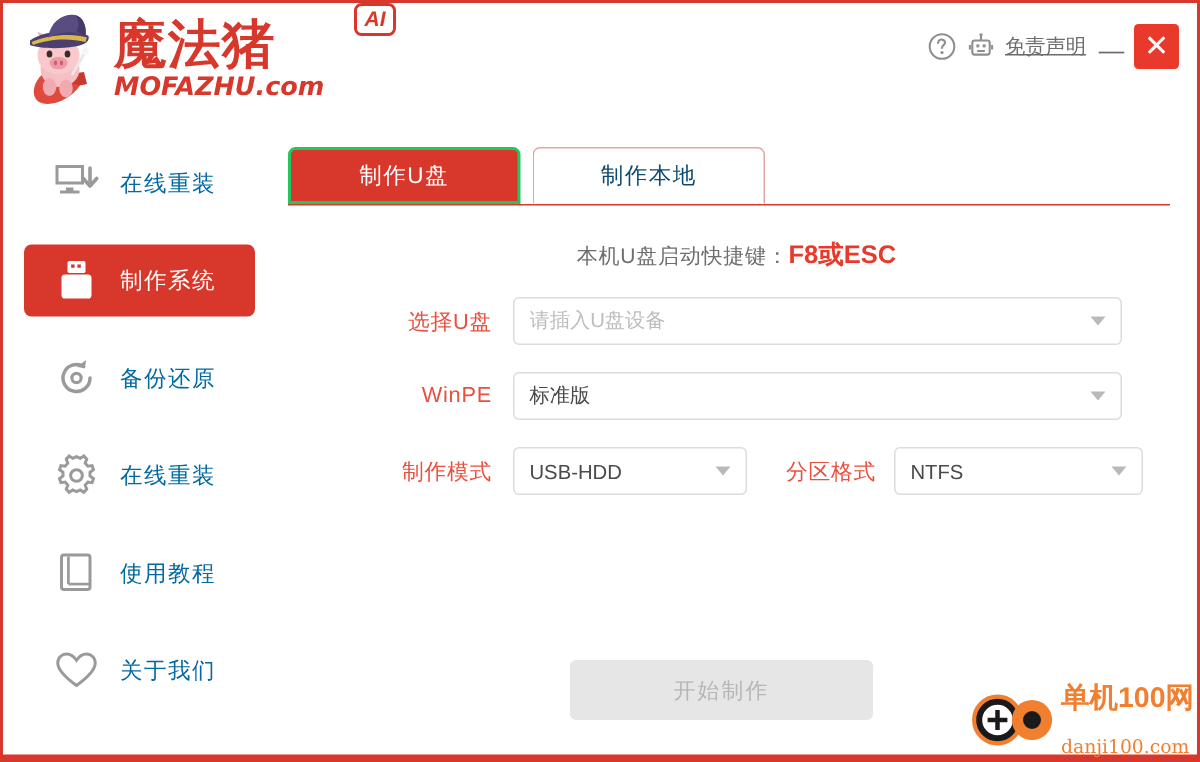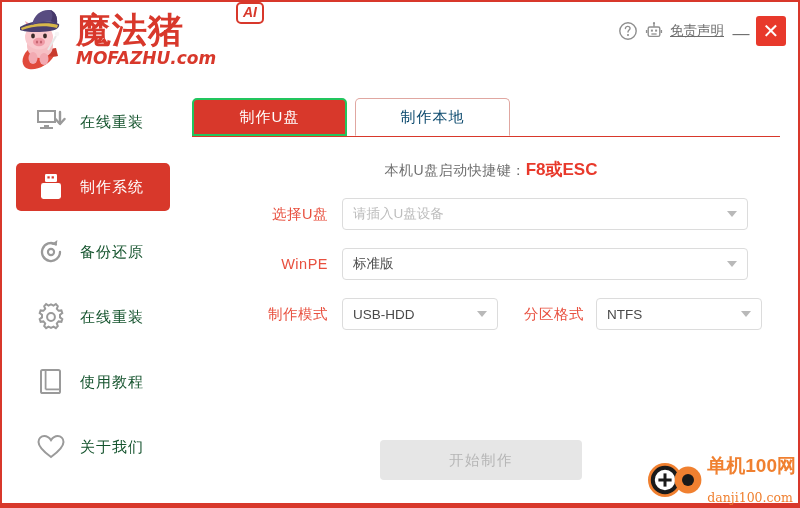--- a/index.html
+++ b/index.html
@@ -84,21 +84,21 @@
   .side-item{
     position:relative;margin:0 14px;height:48px;border-radius:5px;
     display:flex;align-items:center;
   }
   .side-item .s-icon{
     width:34px;height:34px;margin-left:18px;margin-right:12px;
     display:flex;align-items:center;justify-content:center;
     color:#9a9a9a;flex:0 0 34px;
   }
   .side-item .s-label{
-    font-size:15px;color:#14532d;letter-spacing:1px;
+    font-size:15px;color:#0369a1;letter-spacing:1px;
   }
   .side-item.active{background:#d8382b;}
   .side-item.active .s-icon{color:#fff;}
   .side-item.active .s-label{color:#fff;}
 
   
   .main{
     position:absolute;left:182px;top:78px;width:614px;height:428px;
     background:#fff;
   }

